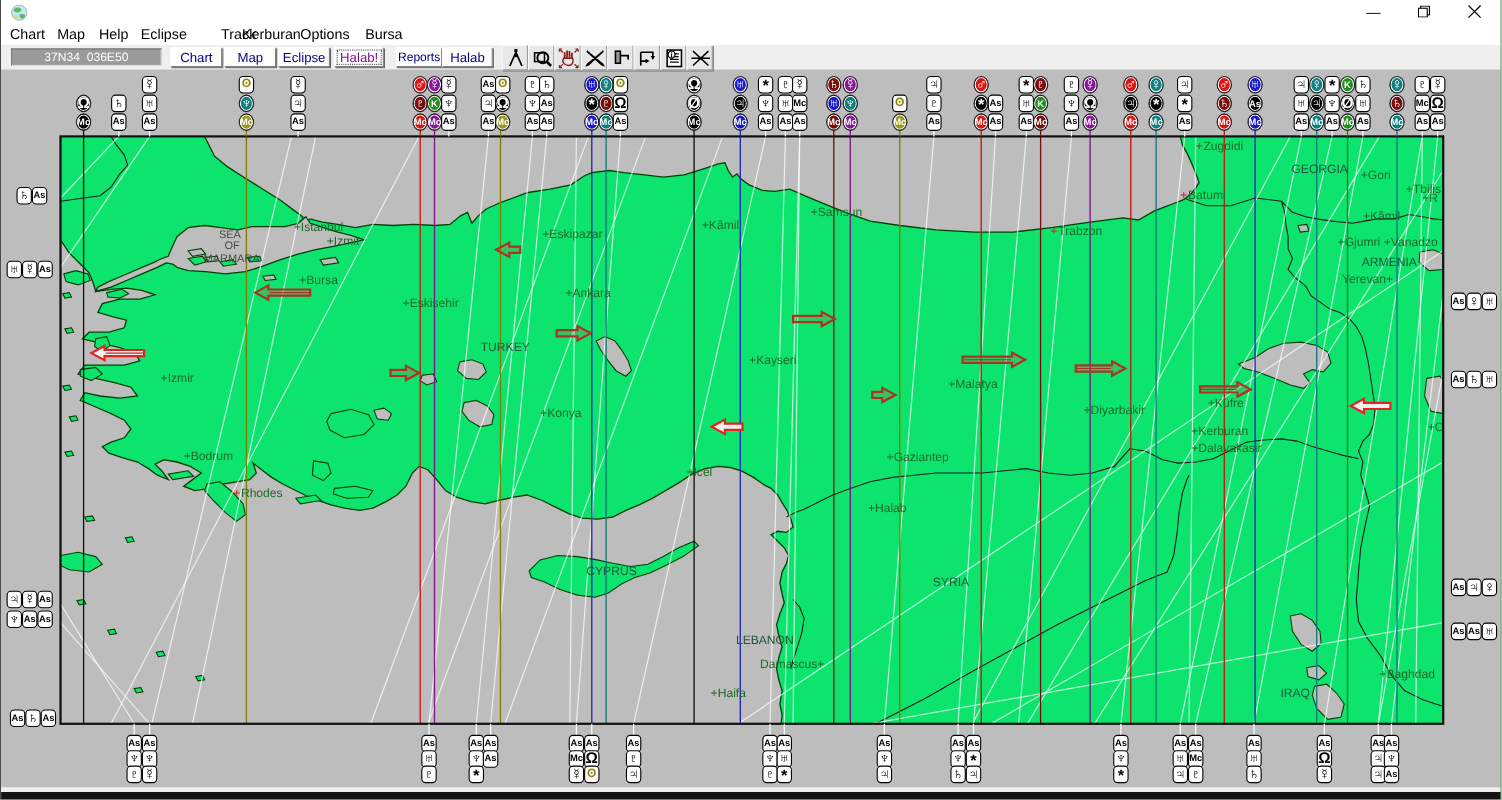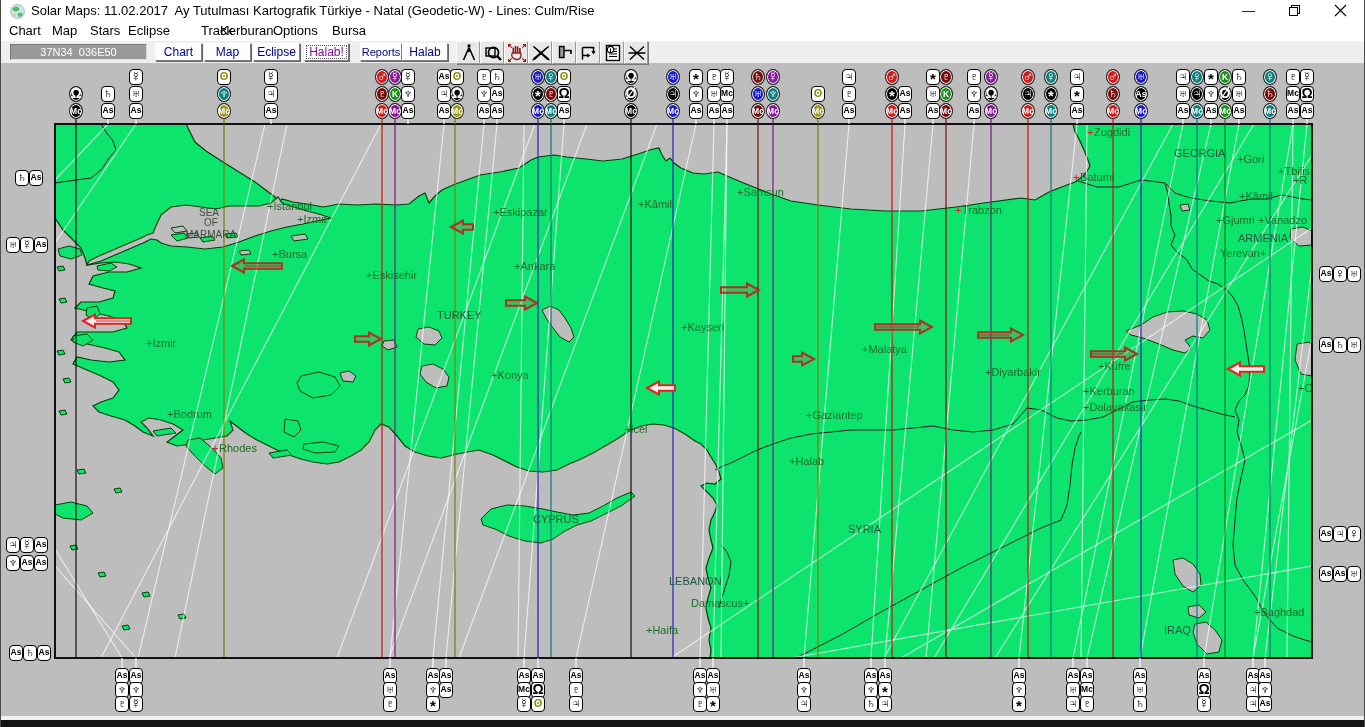--- a/index.html
+++ b/index.html
@@ -485,34 +485,33 @@
 <div class="cw" style="left:1318px;top:566px;">As</div>
 <div class="cw" style="left:1332px;top:566px;">As</div>
 <div class="cw" style="left:1346px;top:566px;font-size:14px;line-height:13.5px;font-weight:bold;">♅</div>
 <div id="titlebar">
 <svg width="15" height="15" style="position:absolute;left:9px;top:4px" viewBox="0 0 15 15">
         <circle cx="7.5" cy="7.5" r="7" fill="#bfe6f2" stroke="#888" stroke-width="0.5"></circle>
         <path d="M2 5 Q5 2 8 3 Q10 4 9 6 Q7 8 4 7 Z" fill="#59b859"></path>
         <path d="M8 9 Q11 8 13 10 Q12 13 9 13 Q7 11 8 9 Z" fill="#59b859"></path>
         <path d="M3 10 Q5 9 6 11 Q5 13 3 12 Z" fill="#e8d44d"></path>
       </svg>
-<div id="title">Solar Maps: 11.02.2017&nbsp; Ay Tutulması Kartografik Türkiye - Natal (Geodetic-W) - Lines: Culm/Rise</div>
 <div class="winbtn" style="left:1225px;">—</div>
 <div class="winbtn" style="left:1271px;"><svg width="11" height="11" viewBox="0 0 11 11" style="margin-top:5px">
           <rect x="2.5" y="0.5" width="8" height="8" fill="none" stroke="#000"></rect>
           <rect x="0.5" y="2.5" width="8" height="8" fill="#fff" stroke="#000"></rect>
         </svg></div>
 <div class="winbtn" style="left:1317px;"><svg width="13" height="13" viewBox="0 0 13 13" style="margin-top:4px">
           <path d="M1 1 L12 12 M12 1 L1 12" stroke="#000" stroke-width="1.1"></path>
         </svg></div>
 </div>
 <div id="menubar">
 <div class="mi" style="left:8px;">Chart</div>
 <div class="mi" style="left:51px;">Map</div>
-<div class="mi" style="left:89px;">Stars</div>
+<div class="mi" style="left:89px;">Help</div>
 <div class="mi" style="left:127px;">Eclipse</div>
 <div class="mi" style="left:160px;margin-left:40px;">Track</div>
 <div class="mi" style="left:219px;">Kerburan</div>
 <div class="mi" style="left:272px;">Options</div>
 <div class="mi" style="left:331px;">Bursa</div>
 </div>
 <div id="toolbar">
 <div id="coords">37N34&nbsp; 036E50</div>
 <div class="tbtn" style="left:154px;width:47px;">Chart</div>
 <div class="tbtn" style="left:203px;width:47px;">Map</div>

